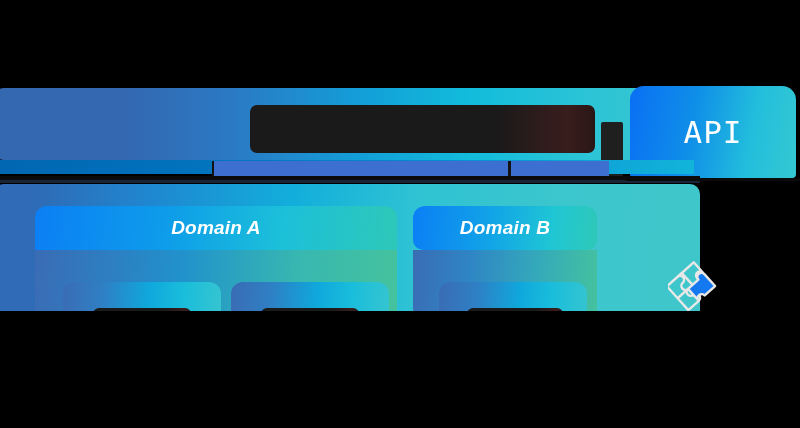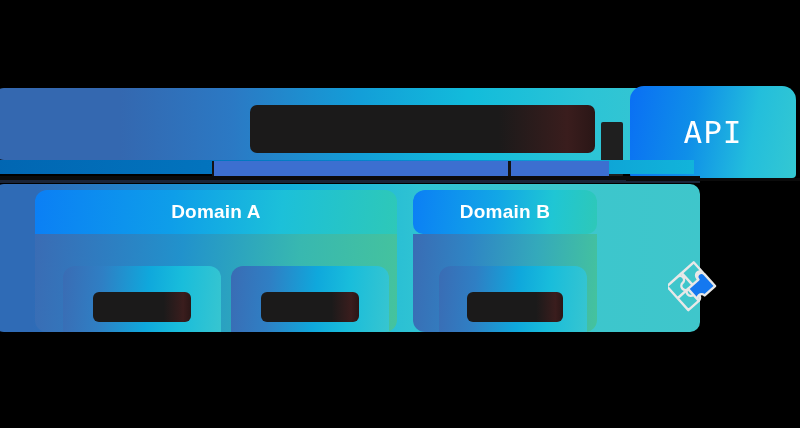--- a/index.html
+++ b/index.html
@@ -3,21 +3,21 @@
 <meta charset="utf-8">
 <style>
   html, body {
     margin: 0;
     padding: 0;
     background: #000000;
   }
   #stage {
     position: relative;
     width: 800px;
-    height: 428px;
+    height: 311px;
     background: #000000;
     overflow: hidden;
     font-family: "Liberation Sans", sans-serif;
   }
 
   
   .top-band {
     position: absolute;
     left: -6px;
     top: 88px;
@@ -132,23 +132,24 @@
         #1f87d0 22%,
         #12aedb 42%,
         #2fc3d3 60%,
         #3cc6cd 80%,
         #3fc6cb 100%);
   }
 
   
   .domain {
     position: absolute;
-    top: 190px;
+    top: 206px;
     border-radius: 12px;
     overflow: hidden;
+    font-style: italic;
   }
   .domain-a { left: 35px;  width: 362px; height: 142px; }
   .domain-b { left: 413px; width: 184px; height: 142px; }
 
   .domain-head {
     height: 44px;
     display: flex;
     align-items: center;
     justify-content: center;
     background: linear-gradient(96deg, #0b7ff5 0%, #0e9ee9 38%, #1cc0d9 68%, #2ec8b8 100%);

